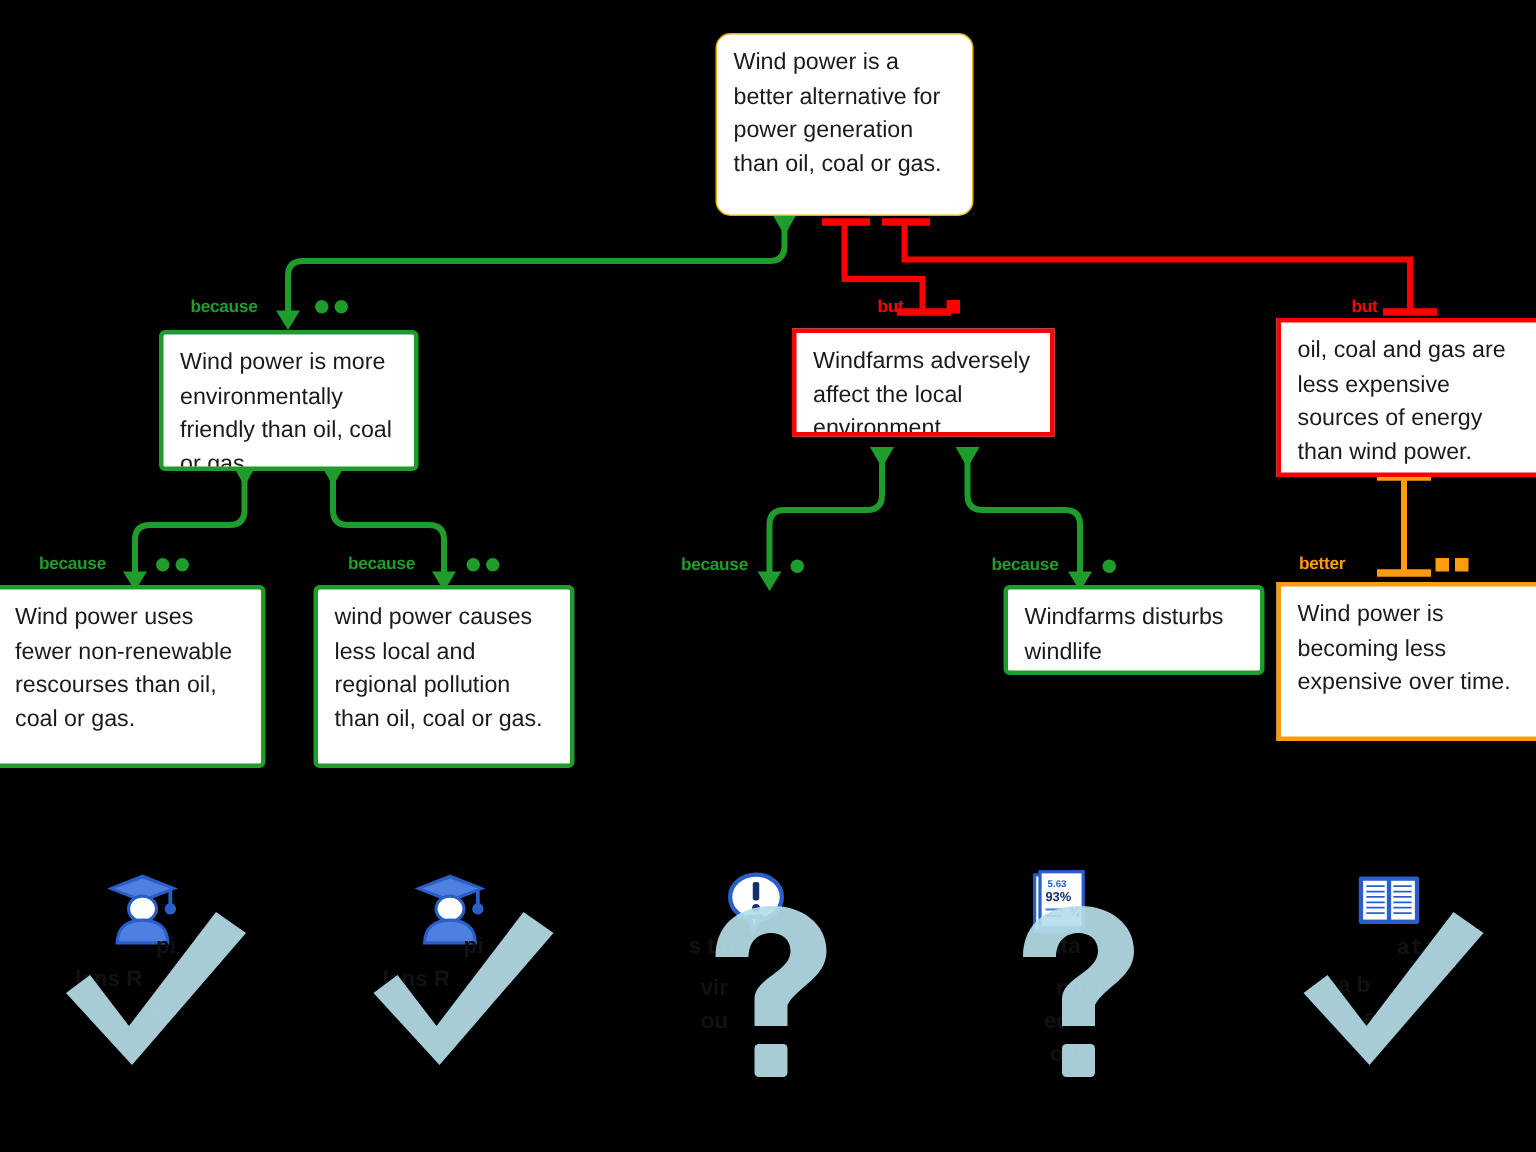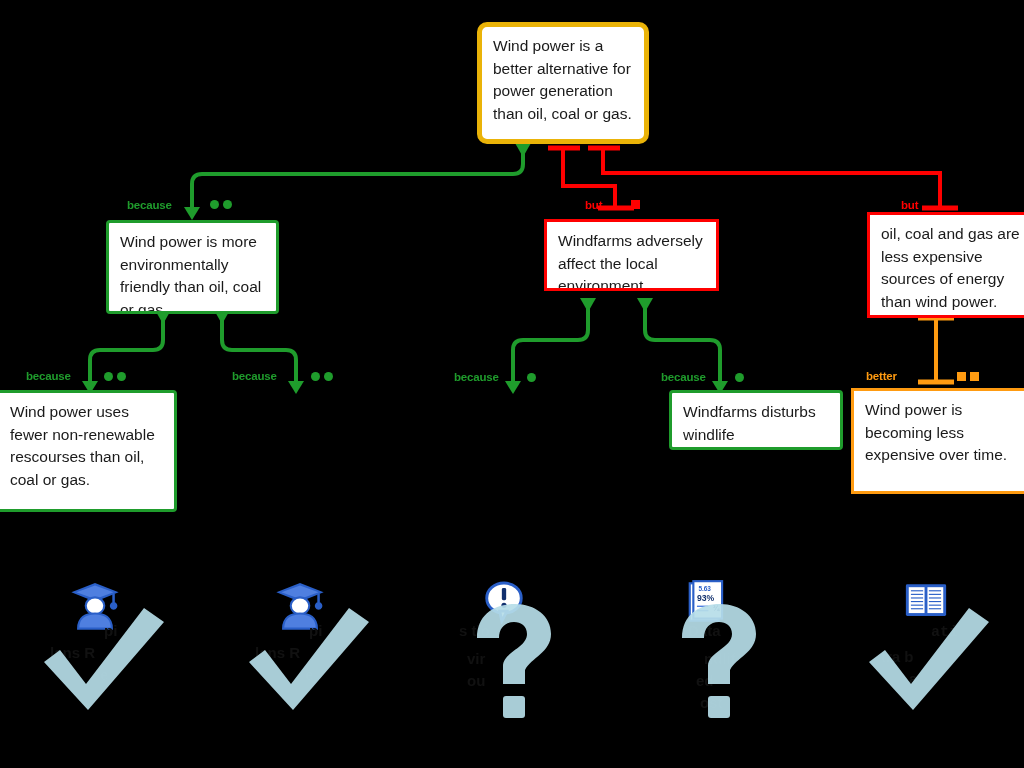--- a/index.html
+++ b/index.html
@@ -34,28 +34,27 @@
     padding: 8px 11px 6px 11px;
     overflow: hidden;
   }
   .node.green {
     border: 3px solid #1f9c2c;
     border-radius: 4px;
   }
   .node.red {
     border: 3px solid #ff0000;
     border-radius: 0px;
-    margin-left: 16px;
   }
   .node.orange {
     border: 3px solid #ff9b11;
     border-radius: 0px;
   }
   .node.root {
-    border: 5px solid #eab308;
+    border: 1px solid #eab308;
     border-radius: 10px;
   }
 
   
   .conn-label {
     position: absolute;
     font-size: 11.5px;
     font-weight: bold;
     letter-spacing: -0.2px;
     white-space: nowrap;
@@ -165,20 +164,23 @@
   </div>
 
   <div class="node red" style="left:851px; top:212px; width:177px; height:106px;">
     <span>oil, coal and gas are less expensive sources of energy than wind power.</span>
   </div>
 
   <div class="node green" style="left:-4px; top:390px; width:181px; height:122px;">
     <span>Wind power uses fewer non-renewable rescourses than oil, coal or gas.</span>
   </div>
 
+  <div class="node green" style="left:209px; top:390px; width:174px; height:122px;">
+    <span>wind power causes less local and regional pollution than oil, coal or gas.</span>
+  </div>
 
 
   <div class="node green" style="left:633px; top:390px; width:174px; height:60px;margin-left:36px;">
     <span>Windfarms disturbs windlife</span>
   </div>
 
   <div class="node orange" style="left:851px; top:388px; width:177px; height:106px;">
     <span>Wind power is becoming less expensive over time.</span>
   </div>
 

